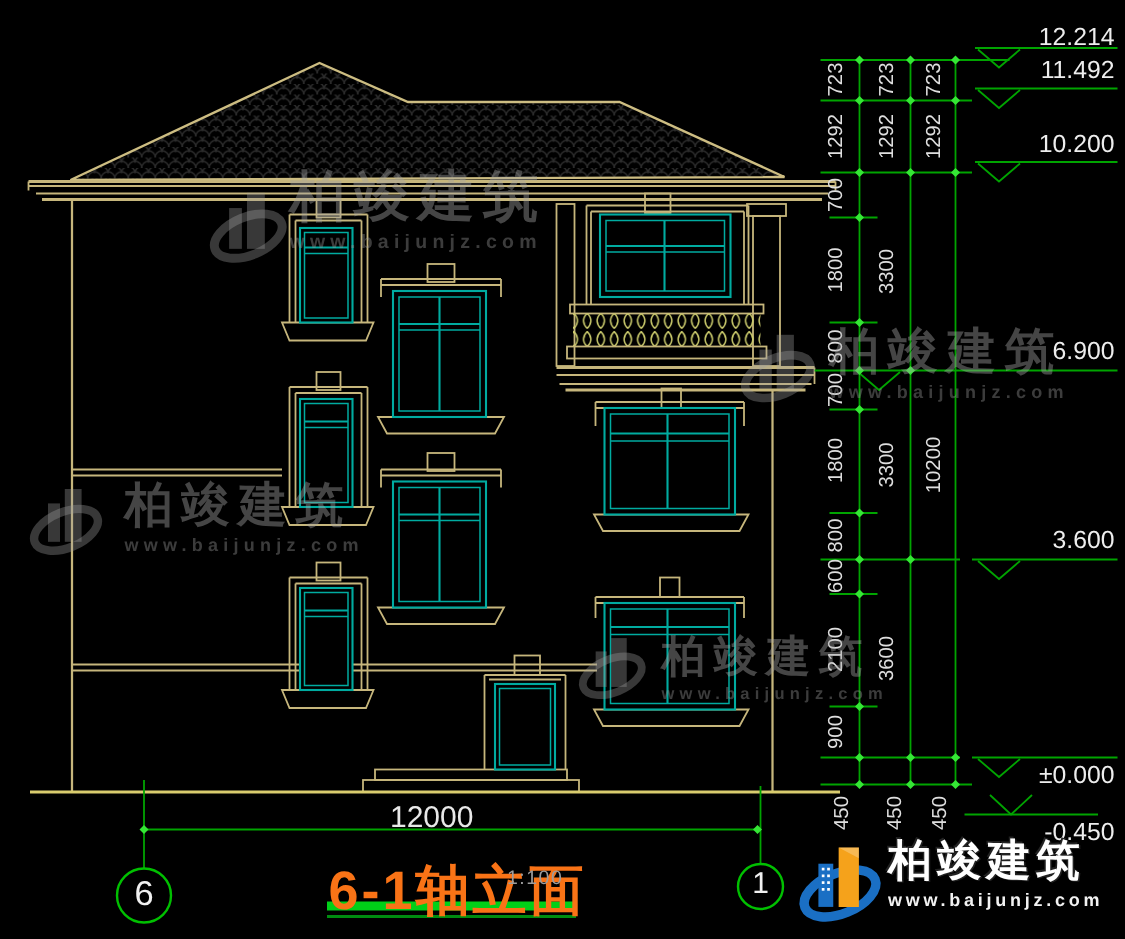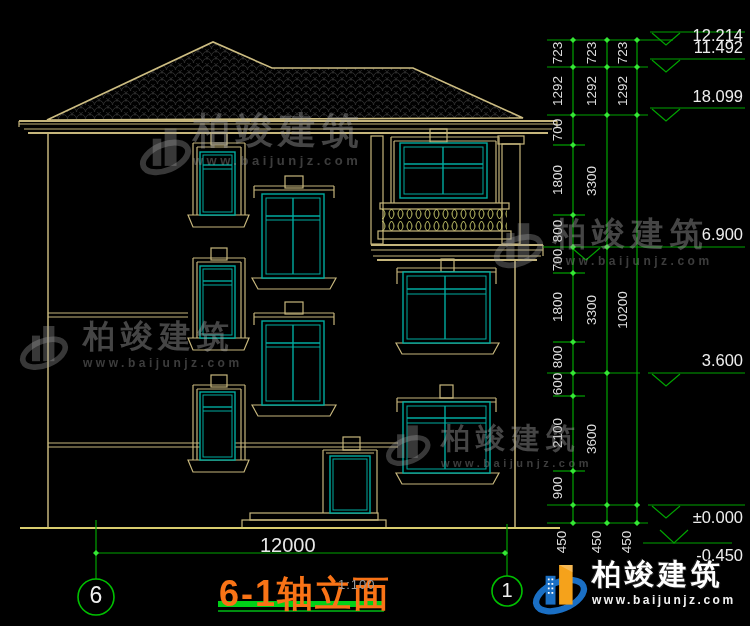--- a/index.html
+++ b/index.html
@@ -349,23 +349,23 @@
         <rect x="20.5" y="30" width="2" height="2" fill="#fff"></rect>
     <rect x="16.5" y="35" width="2" height="2" fill="#fff"></rect>
         <rect x="20.5" y="35" width="2" height="2" fill="#fff"></rect>
     <rect x="16.5" y="40" width="2" height="2" fill="#fff"></rect>
         <rect x="20.5" y="40" width="2" height="2" fill="#fff"></rect>
     <path d="M29,10 h15 v44 h-15 z" fill="#f5a21b"></path>
     <path d="M29,10 l15,8 v-8 z" fill="#fff" opacity="0.25"></path>
   </g>
 </svg>
 
-<div class="txt lvl" style="left:648px;top:26px;">12.214</div>
+<div class="txt lvl" style="left:648px;top:16px;">12.214</div>
 <div class="txt lvl" style="left:648px;top:38px;">11.492</div>
-<div class="txt lvl" style="left:648px;top:87px;">18.099</div>
+<div class="txt lvl" style="left:648px;top:87px;">10.200</div>
 <div class="txt lvl" style="left:648px;top:225px;">6.900</div>
 <div class="txt lvl" style="left:648px;top:351px;">3.600</div>
 <div class="txt lvl" style="left:648px;top:508px;">±0.000</div>
 <div class="txt lvl" style="left:648px;top:546px;">-0.450</div>
 
 <div class="txt dimv" style="left:557px;top:53px;">723</div>
 <div class="txt dimv" style="left:557px;top:91px;">1292</div>
 <div class="txt dimv" style="left:557px;top:130px;">700</div>
 <div class="txt dimv" style="left:557px;top:180px;">1800</div>
 <div class="txt dimv" style="left:557px;top:231px;">800</div>

